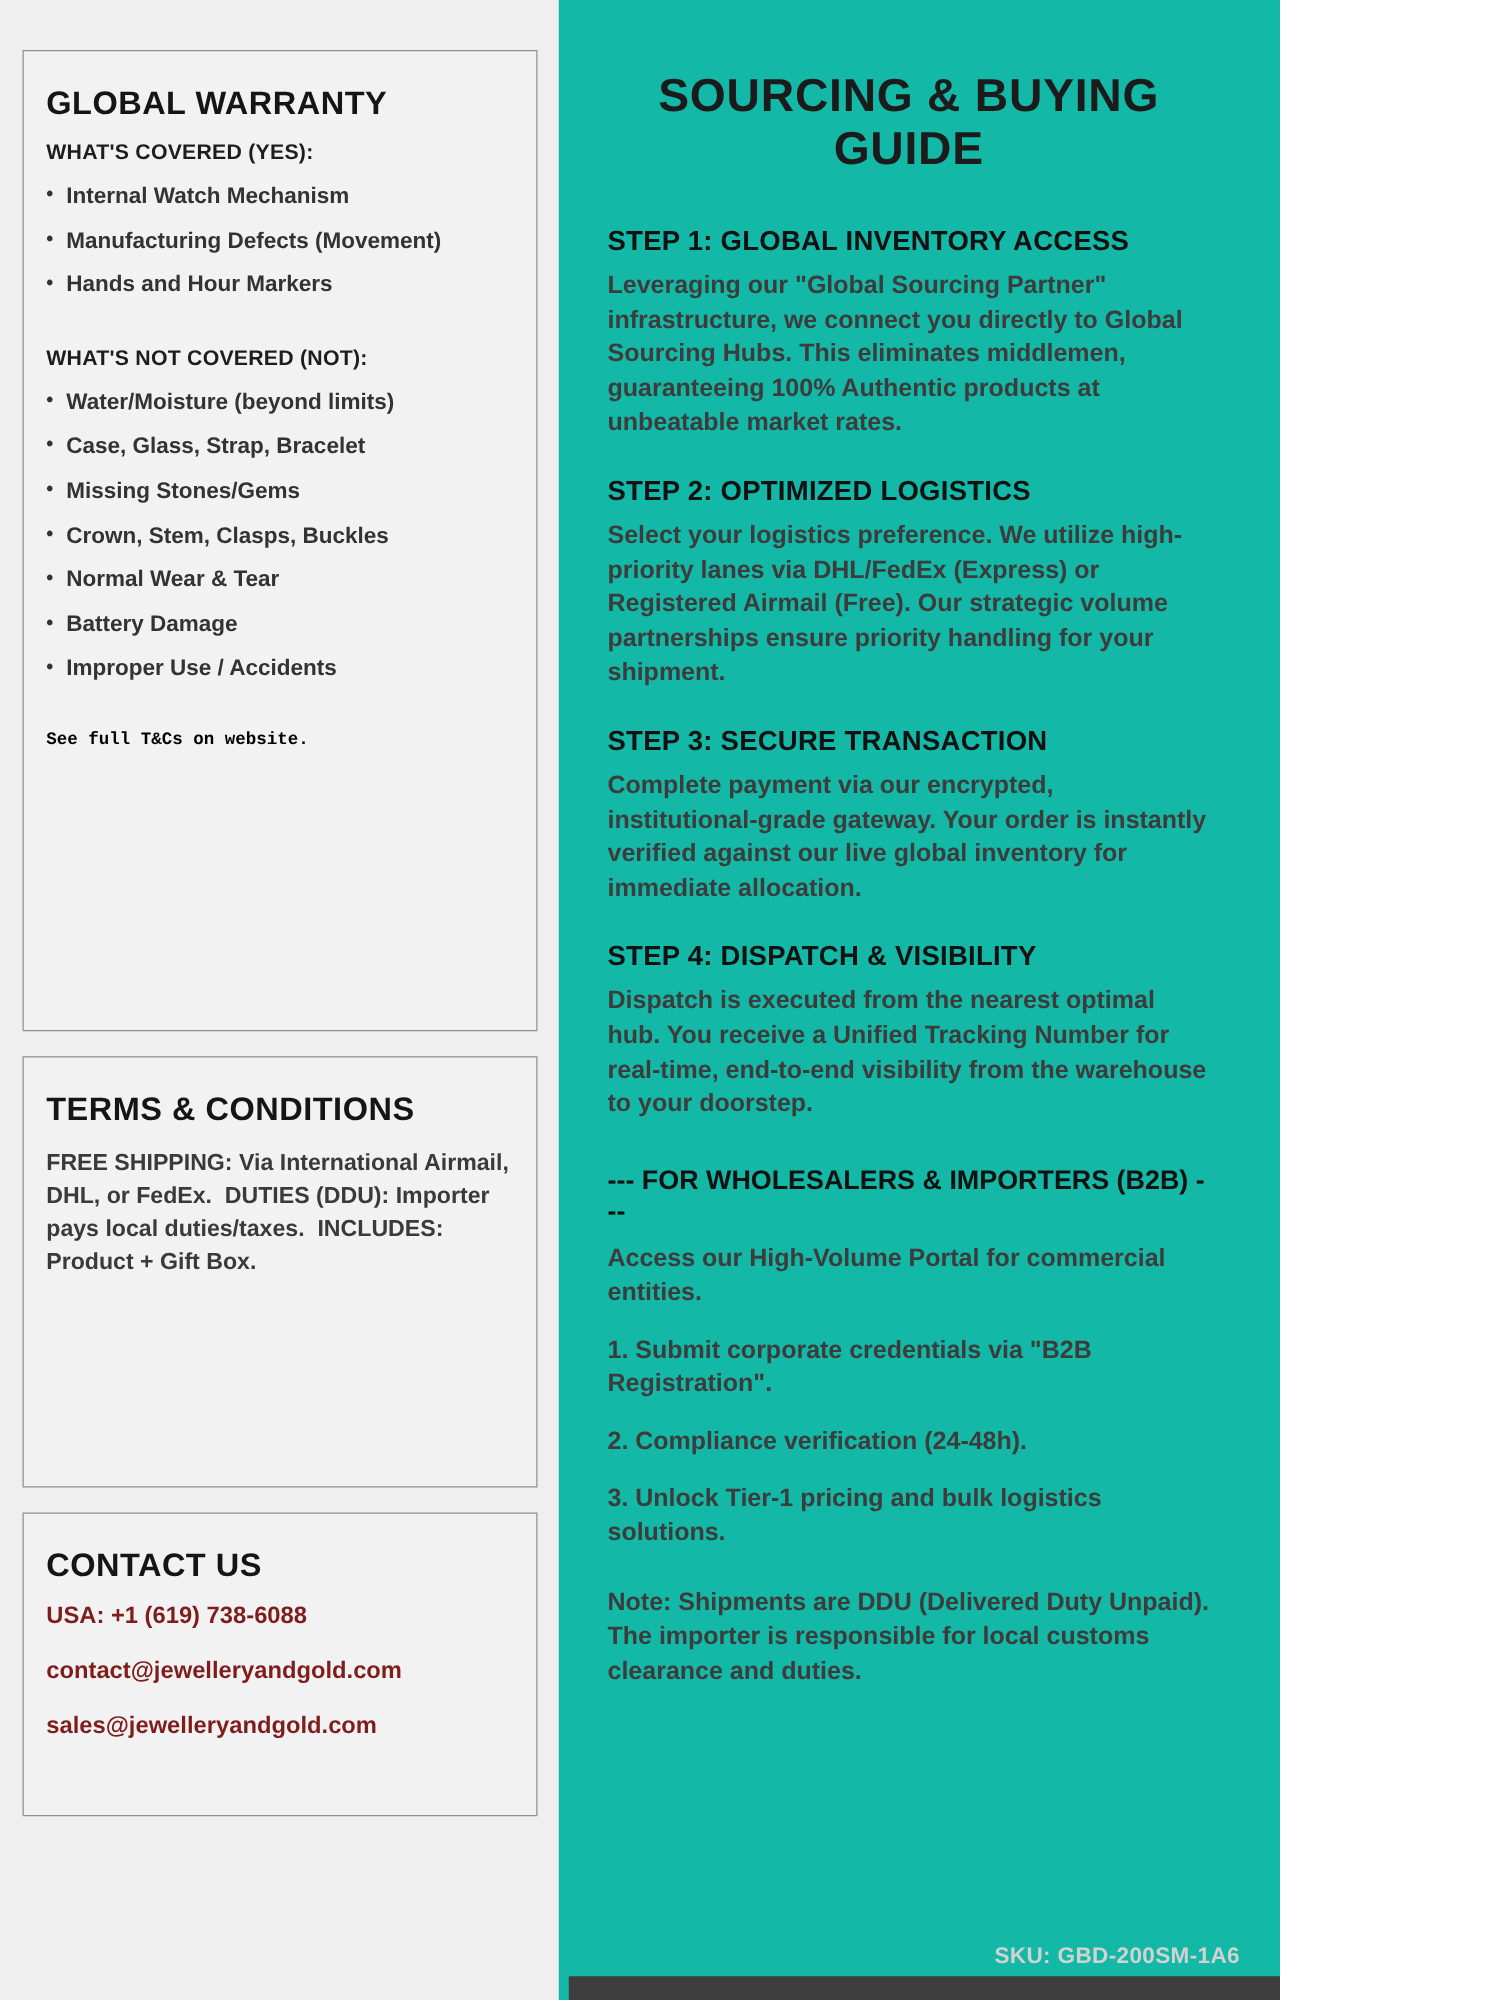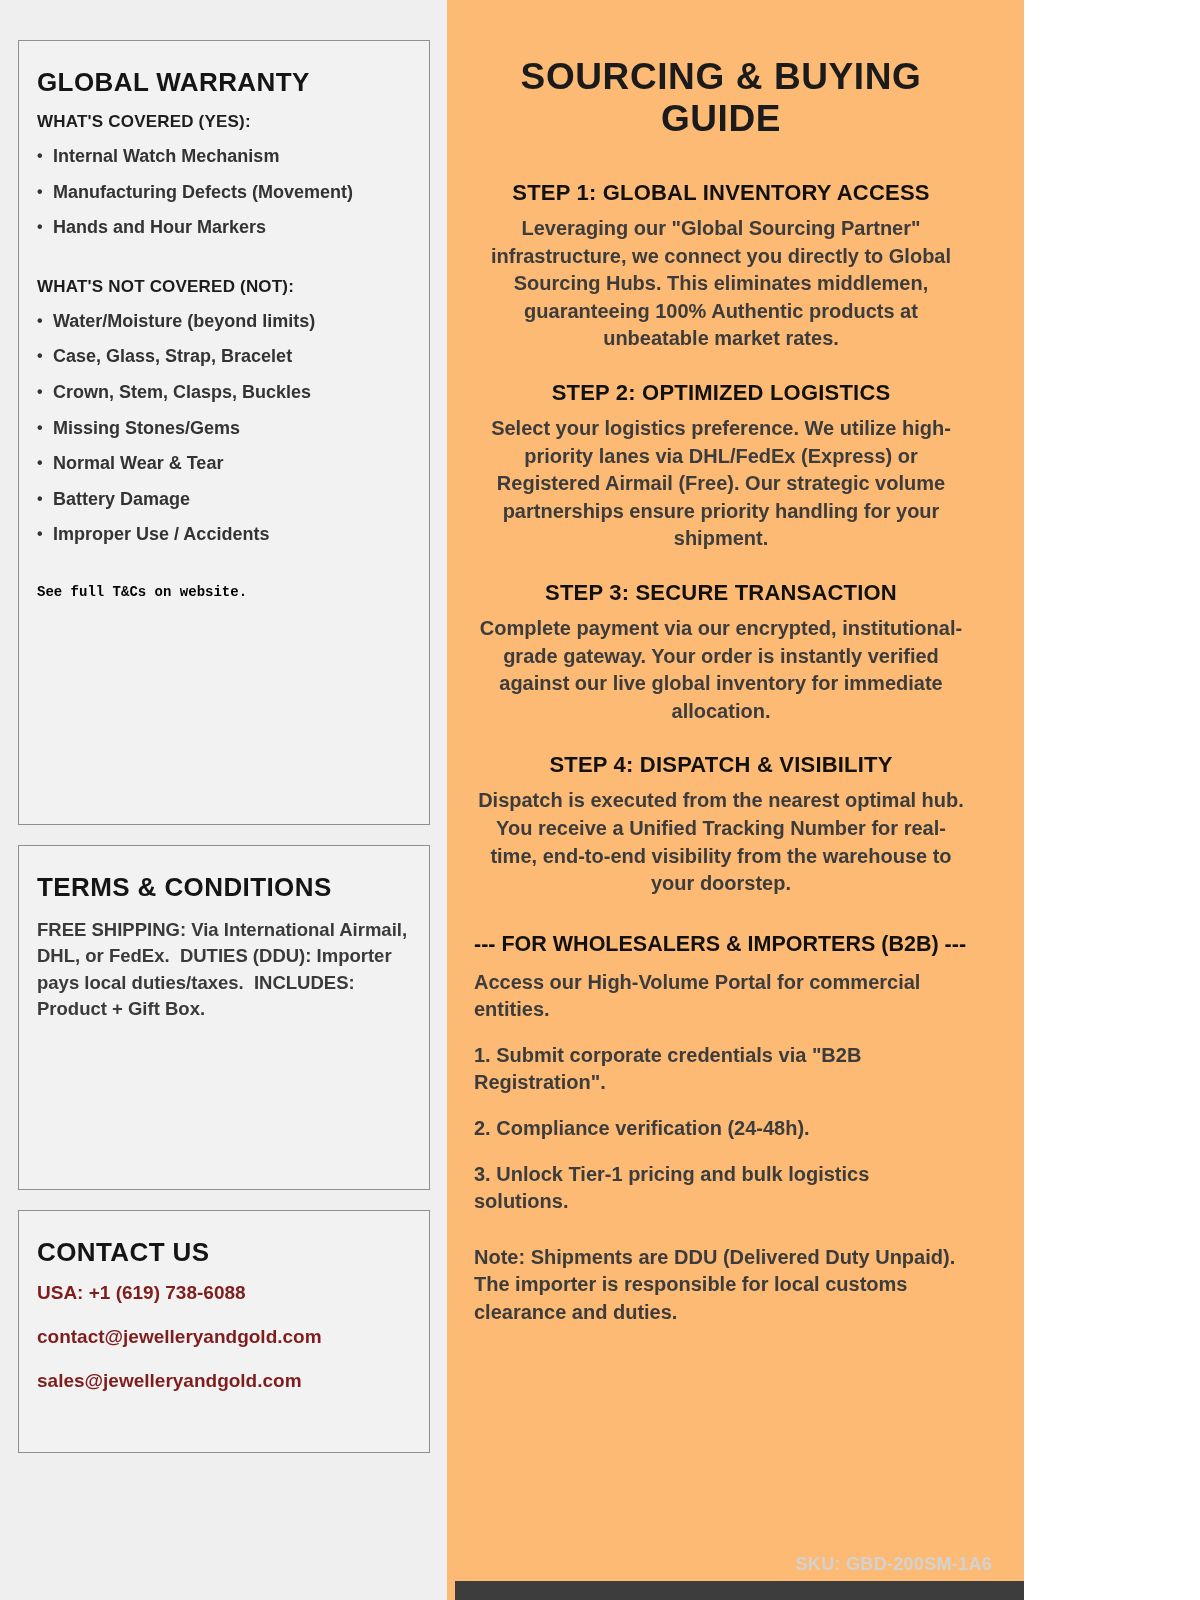--- a/index.html
+++ b/index.html
@@ -52,28 +52,28 @@
     line-height:1.42; white-space:pre-wrap;
   }
   .contact-line {
     font-size:19px; font-weight:700; color:#7f1d1d;
     margin:0 0 22px 0;
   }
 
   
   .main {
     position:absolute; left:447px; top:0; right:0; bottom:0;
-    background:#fdba74;
-    padding:56px 56px 0 27px;
+    background:#14b8a6;
+    padding:56px 56px 0 39px;
   }
   .main-title {
     text-align:center; font-size:37px; font-weight:800;
     color:#1b1b1b; letter-spacing:0.6px; margin-bottom:40px;
   }
-  .step { margin-bottom:27px; max-width:575px;text-align:center; }
+  .step { margin-bottom:27px; max-width:575px; }
   .step-heading {
     font-size:22px; font-weight:800; color:#111;
     margin-bottom:9px; letter-spacing:0.2px;
   }
   .step-body {
     font-size:20px; font-weight:600; color:#3c3c3c; line-height:1.38;
   }
   .b2b-heading {
     font-size:21.5px; font-weight:800; color:#111;
     margin:34px 0 12px 0; max-width:600px;
@@ -111,22 +111,22 @@
       <ul class="bullet-list">
         <li>Internal Watch Mechanism</li>
         <li>Manufacturing Defects (Movement)</li>
         <li>Hands and Hour Markers</li>
       </ul>
 
       <h3 class="sub-heading gap-top">WHAT'S NOT COVERED (NOT):</h3>
       <ul class="bullet-list">
         <li>Water/Moisture (beyond limits)</li>
         <li>Case, Glass, Strap, Bracelet</li>
+        <li>Missing Stones/Gems</li>
         <li>Crown, Stem, Clasps, Buckles</li>
-        <li>Missing Stones/Gems</li>
         <li>Normal Wear &amp; Tear</li>
         <li>Battery Damage</li>
         <li>Improper Use / Accidents</li>
       </ul>
 
       <p class="footnote">See full T&amp;Cs on website.</p>
     </section>
 
     <section class="panel panel-terms">
       <h2 class="panel-title">TERMS &amp; CONDITIONS</h2>

